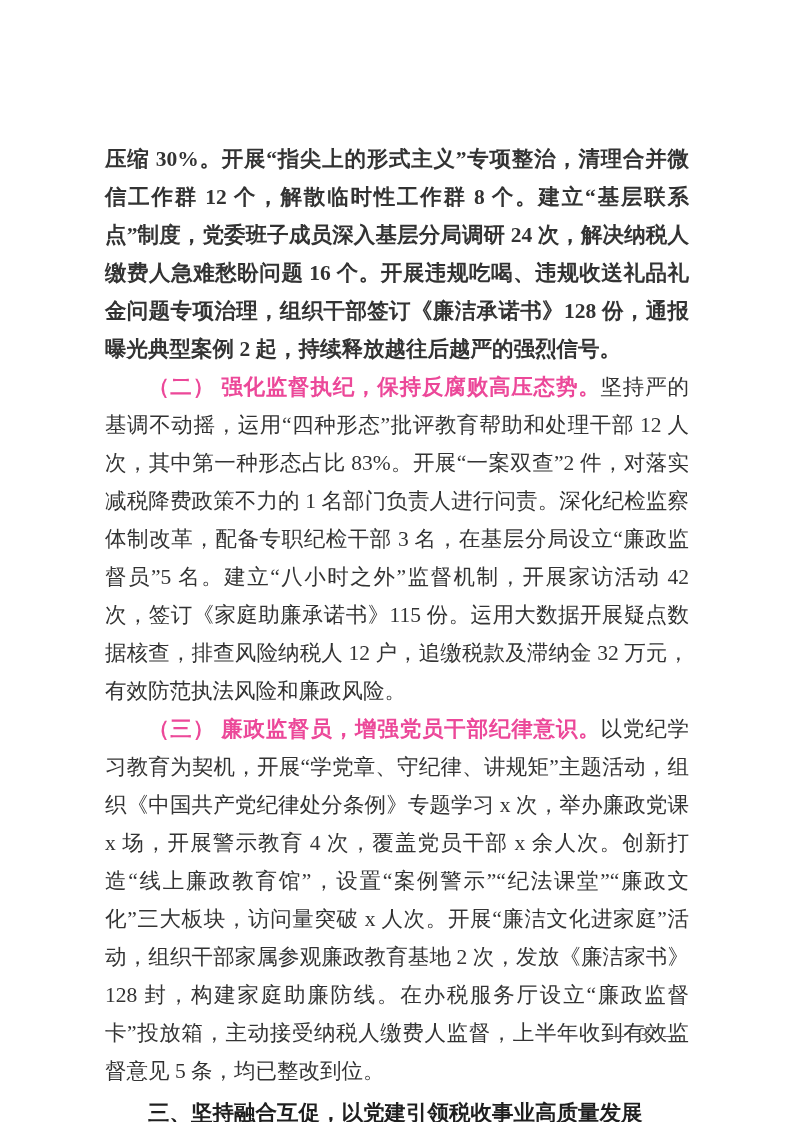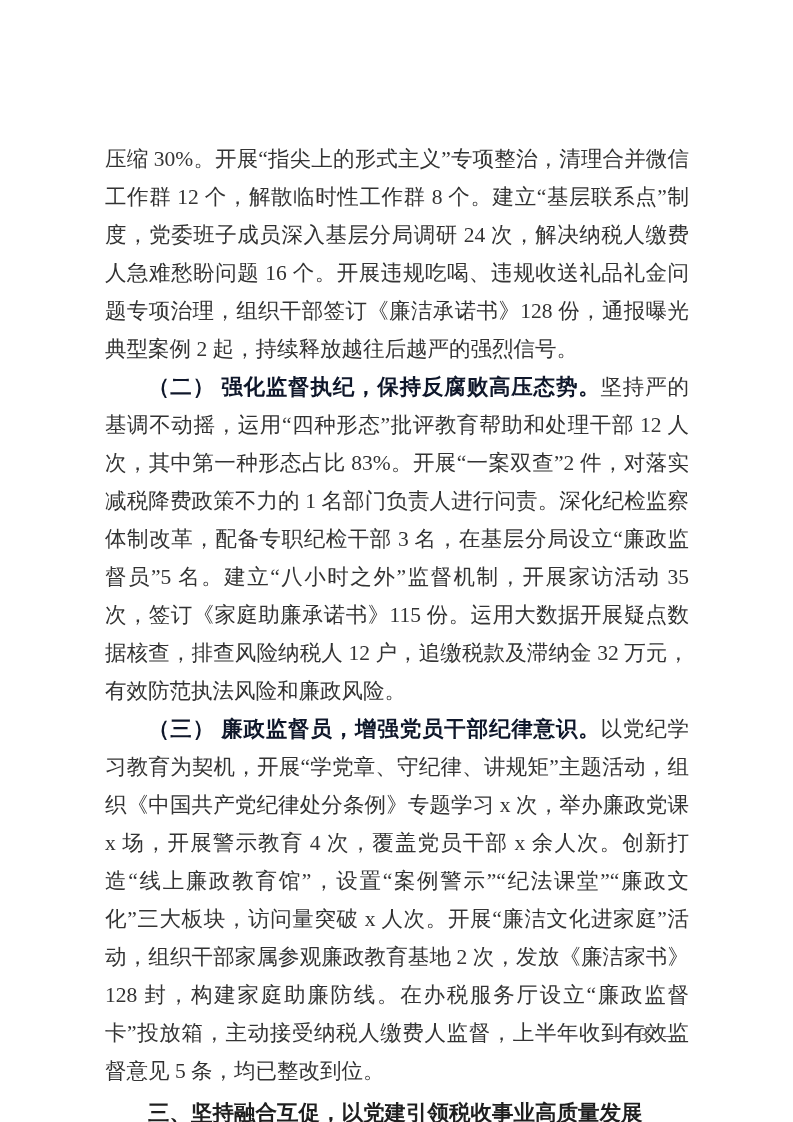--- a/index.html
+++ b/index.html
@@ -25,24 +25,25 @@
     line-height: 38px;
     color: #333333;
     text-align: justify;
   }
   .para {
     text-indent: 2em;
     margin: 0;
   }
   .para.no-indent {
     text-indent: 0;
+    font-weight: bold;
   }
   .para-lead {
     font-weight: bold;
-    color: #0f172a;
+    color: #ec4899;
   }
   .section-heading {
     font-family: "Liberation Sans", "DejaVu Sans", sans-serif;
     font-weight: bold;
     color: #1f1f1f;
     text-indent: 2em;
     font-size: 21.5px;
     line-height: 38px;
     margin-top: 4px;
     text-align: left;
@@ -59,21 +60,21 @@
 </style>
 </head>
 <body>
 
 <div class="page">
 
   <div class="body-text">
 
     <p class="para no-indent"><span>压缩 30%。开展“指尖上的形式主义”专项整治，清理合并微信工作群 12 个，解散临时性工作群 8 个。建立“基层联系点”制度，党委班子成员深入基层分局调研 24 次，解决纳税人缴费人急难愁盼问题 16 个。开展违规吃喝、违规收送礼品礼金问题专项治理，组织干部签订《廉洁承诺书》128 份，通报曝光典型案例 2 起，持续释放越往后越严的强烈信号。</span></p>
 
-    <p class="para"><span class="para-lead">（二） 强化监督执纪，保持反腐败高压态势。</span><span>坚持严的基调不动摇，运用“四种形态”批评教育帮助和处理干部 12 人次，其中第一种形态占比 83%。开展“一案双查”2 件，对落实减税降费政策不力的 1 名部门负责人进行问责。深化纪检监察体制改革，配备专职纪检干部 3 名，在基层分局设立“廉政监督员”5 名。建立“八小时之外”监督机制，开展家访活动 35 次，签订《家庭助廉承诺书》115 份。运用大数据开展疑点数据核查，排查风险纳税人 12 户，追缴税款及滞纳金 32 万元，有效防范执法风险和廉政风险。</span></p>
+    <p class="para"><span class="para-lead">（二） 强化监督执纪，保持反腐败高压态势。</span><span>坚持严的基调不动摇，运用“四种形态”批评教育帮助和处理干部 12 人次，其中第一种形态占比 83%。开展“一案双查”2 件，对落实减税降费政策不力的 1 名部门负责人进行问责。深化纪检监察体制改革，配备专职纪检干部 3 名，在基层分局设立“廉政监督员”5 名。建立“八小时之外”监督机制，开展家访活动 42 次，签订《家庭助廉承诺书》115 份。运用大数据开展疑点数据核查，排查风险纳税人 12 户，追缴税款及滞纳金 32 万元，有效防范执法风险和廉政风险。</span></p>
 
     <p class="para"><span class="para-lead">（三） 廉政监督员，增强党员干部纪律意识。</span><span>以党纪学习教育为契机，开展“学党章、守纪律、讲规矩”主题活动，组织《中国共产党纪律处分条例》专题学习 x 次，举办廉政党课 x 场，开展警示教育 4 次，覆盖党员干部 x 余人次。创新打造“线上廉政教育馆”，设置“案例警示”“纪法课堂”“廉政文化”三大板块，访问量突破 x 人次。开展“廉洁文化进家庭”活动，组织干部家属参观廉政教育基地 2 次，发放《廉洁家书》128 封，构建家庭助廉防线。在办税服务厅设立“廉政监督卡”投放箱，主动接受纳税人缴费人监督，上半年收到有效监督意见 5 条，均已整改到位。</span></p>
 
     <p class="section-heading">三、坚持融合互促，以党建引领税收事业高质量发展</p>
 
   </div>
 
   <div class="page-number">— 3 —</div>
 
 </div>

